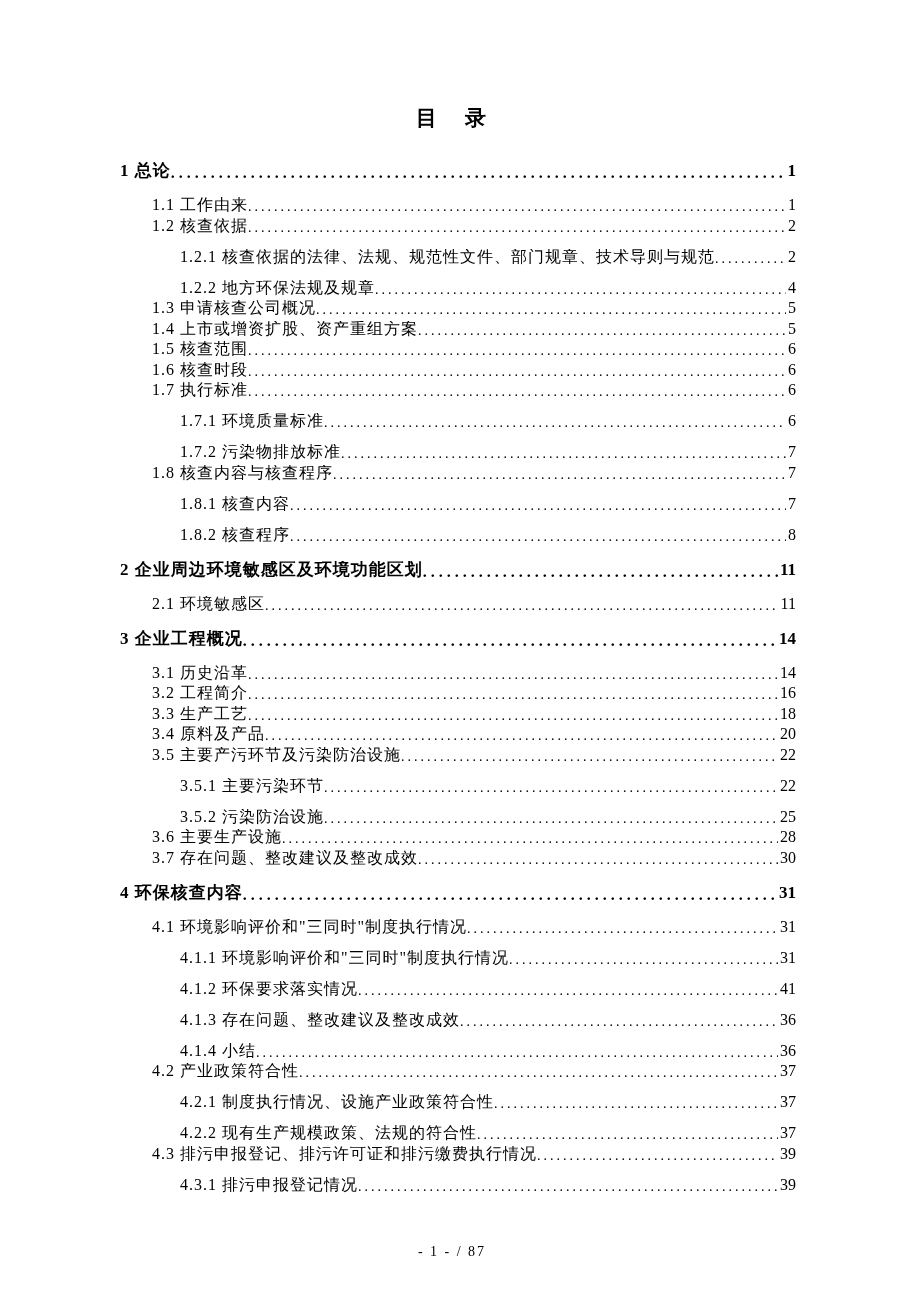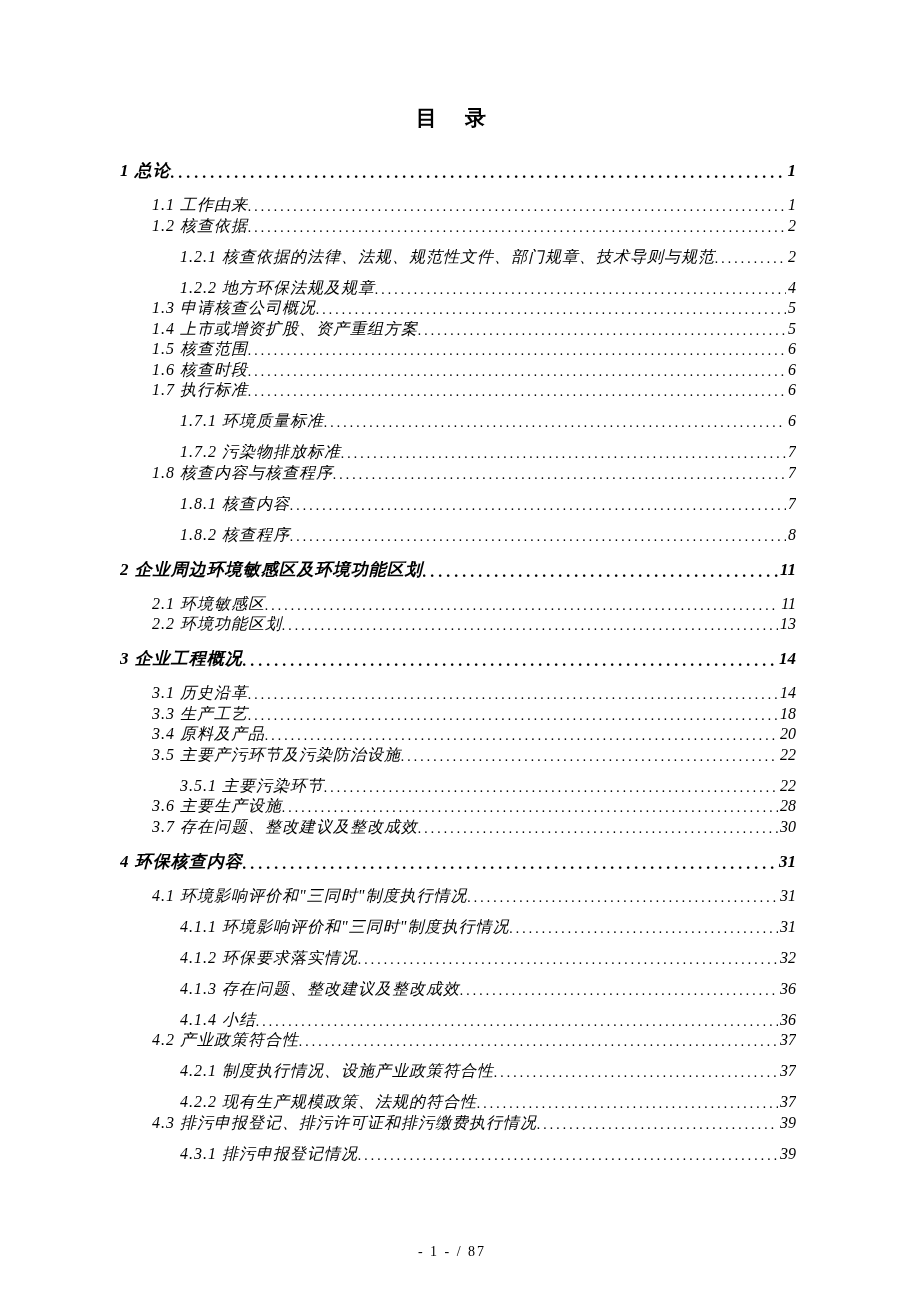--- a/index.html
+++ b/index.html
@@ -27,21 +27,20 @@
     }
     .toc-container {
       font-size: 16px;
       line-height: 1;
     }
     .toc-row {
       display: flex;
       align-items: baseline;
       white-space: nowrap;
       overflow: hidden;
-      font-style: italic;
     }
     .toc-label {
       flex: 0 0 auto;
       letter-spacing: 1px;
     }
     .toc-dots {
       flex: 1 1 auto;
       overflow: hidden;
       letter-spacing: 3px;
       color: #000;
@@ -168,55 +167,60 @@
       <div class="toc-row lvl-1">
         <span class="toc-label">2 企业周边环境敏感区及环境功能区划</span>
         <span class="toc-dots"></span>
         <span class="toc-page">11</span>
       </div>
       <div class="toc-row lvl-2">
         <span class="toc-label">2.1 环境敏感区</span>
         <span class="toc-dots"></span>
         <span class="toc-page">11</span>
       </div>
-      <div class="toc-row lvl-2">
-        <span class="toc-label">2.2 环境功能区划</span>
-        <span class="toc-dots"></span>
-        <span class="toc-page">13</span>
-      </div>
       <div class="toc-row lvl-1">
         <span class="toc-label">3 企业工程概况</span>
         <span class="toc-dots"></span>
         <span class="toc-page">14</span>
       </div>
       <div class="toc-row lvl-2">
         <span class="toc-label">3.1 历史沿革</span>
         <span class="toc-dots"></span>
         <span class="toc-page">14</span>
       </div>
       <div class="toc-row lvl-2">
+        <span class="toc-label">3.2 工程简介</span>
+        <span class="toc-dots"></span>
+        <span class="toc-page">16</span>
+      </div>
+      <div class="toc-row lvl-2">
         <span class="toc-label">3.3 生产工艺</span>
         <span class="toc-dots"></span>
         <span class="toc-page">18</span>
       </div>
       <div class="toc-row lvl-2">
         <span class="toc-label">3.4 原料及产品</span>
         <span class="toc-dots"></span>
         <span class="toc-page">20</span>
       </div>
       <div class="toc-row lvl-2">
         <span class="toc-label">3.5 主要产污环节及污染防治设施</span>
         <span class="toc-dots"></span>
         <span class="toc-page">22</span>
       </div>
       <div class="toc-row lvl-3">
         <span class="toc-label">3.5.1 主要污染环节</span>
         <span class="toc-dots"></span>
         <span class="toc-page">22</span>
       </div>
+      <div class="toc-row lvl-3">
+        <span class="toc-label">3.5.2 污染防治设施</span>
+        <span class="toc-dots"></span>
+        <span class="toc-page">25</span>
+      </div>
       <div class="toc-row lvl-2">
         <span class="toc-label">3.6 主要生产设施</span>
         <span class="toc-dots"></span>
         <span class="toc-page">28</span>
       </div>
       <div class="toc-row lvl-2">
         <span class="toc-label">3.7 存在问题、整改建议及整改成效</span>
         <span class="toc-dots"></span>
         <span class="toc-page">30</span>
       </div>
@@ -231,21 +235,21 @@
         <span class="toc-page">31</span>
       </div>
       <div class="toc-row lvl-3">
         <span class="toc-label">4.1.1 环境影响评价和"三同时"制度执行情况</span>
         <span class="toc-dots"></span>
         <span class="toc-page">31</span>
       </div>
       <div class="toc-row lvl-3">
         <span class="toc-label">4.1.2 环保要求落实情况</span>
         <span class="toc-dots"></span>
-        <span class="toc-page">32</span>
+        <span class="toc-page">41</span>
       </div>
       <div class="toc-row lvl-3">
         <span class="toc-label">4.1.3 存在问题、整改建议及整改成效</span>
         <span class="toc-dots"></span>
         <span class="toc-page">36</span>
       </div>
       <div class="toc-row lvl-3">
         <span class="toc-label">4.1.4 小结</span>
         <span class="toc-dots"></span>
         <span class="toc-page">36</span>

